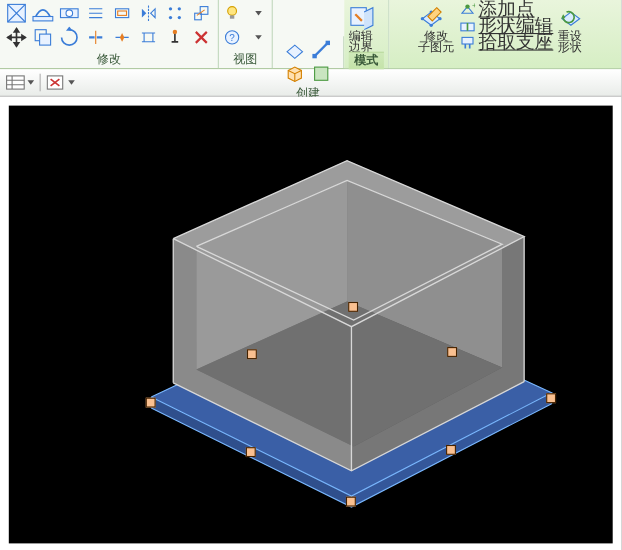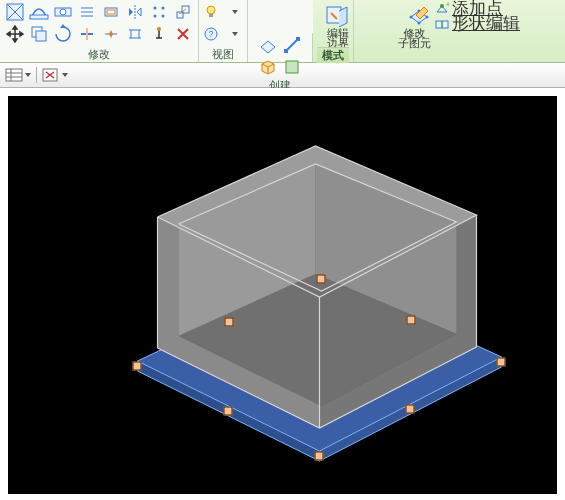--- a/index.html
+++ b/index.html
@@ -73,21 +73,21 @@
   display: flex;
   align-items: center;
   justify-content: center;
   cursor: pointer;
 }
 
 .big-btn {
   width: 28px;
   display: flex;
   flex-direction: column;
-  align-items: flex-end;
+  align-items: flex-start;
   justify-content: flex-start;
   cursor: pointer;
   padding-top: 2px;
 }
 .big-btn .big-icon { width: 24px; height: 24px; }
 .big-btn .big-label {
   font-size: 11px;
   color: #333;
   text-align: center;
   line-height: 11px;
@@ -415,22 +415,40 @@
               </svg>
           <span class="row-label">添加点</span>
         </div>
         <div class="text-row-btn">
           <svg width="14" height="14">
                 <rect x="1" y="4" width="12" height="7" fill="#e8f2ff" stroke="#3b7dd8"></rect>
                 <path d="M7 4v7" stroke="#4a9940" stroke-width="1.5"></path>
               </svg>
           <span class="row-label">形状编辑</span>
         </div>
-      </div>
-
+        <div class="text-row-btn">
+          <svg width="14" height="14">
+                <rect x="2" y="2" width="10" height="6" fill="#e8f2ff" stroke="#3b7dd8"></rect>
+                <path d="M5 8v4M9 8v4" stroke="#3b7dd8" stroke-width="1.5"></path>
+              </svg>
+          <span class="row-label">拾取支座</span>
+        </div>
+      </div>
+
+      <div class="big-btn" style="width:32px">
+        <svg class="big-icon" width="24" height="24">
+              <path d="M4 14 L12 8 L20 14 L12 20 Z" fill="#d9ecff" stroke="#3b7dd8"></path>
+              <path d="M8 8 a5 5 0 1 1 -3 5" fill="none" stroke="#4a9940" stroke-width="1.5"></path>
+              <path d="M5 10 l-2 4 4 -1 z" fill="#4a9940"></path>
+            </svg>
+        <div class="big-label two-line">
+          <span>重设</span><br>
+          <span>形状</span>
+        </div>
+      </div>
     </div>
   </div>
 </div>
 
 <div class="secondary-bar">
   <div class="sb-btn">
     <svg width="18" height="16">
           <rect x="1" y="2" width="16" height="12" fill="#fff" stroke="#777"></rect>
           <path d="M1 6h16M1 10h16M6 2v12" stroke="#777"></path>
         </svg>

